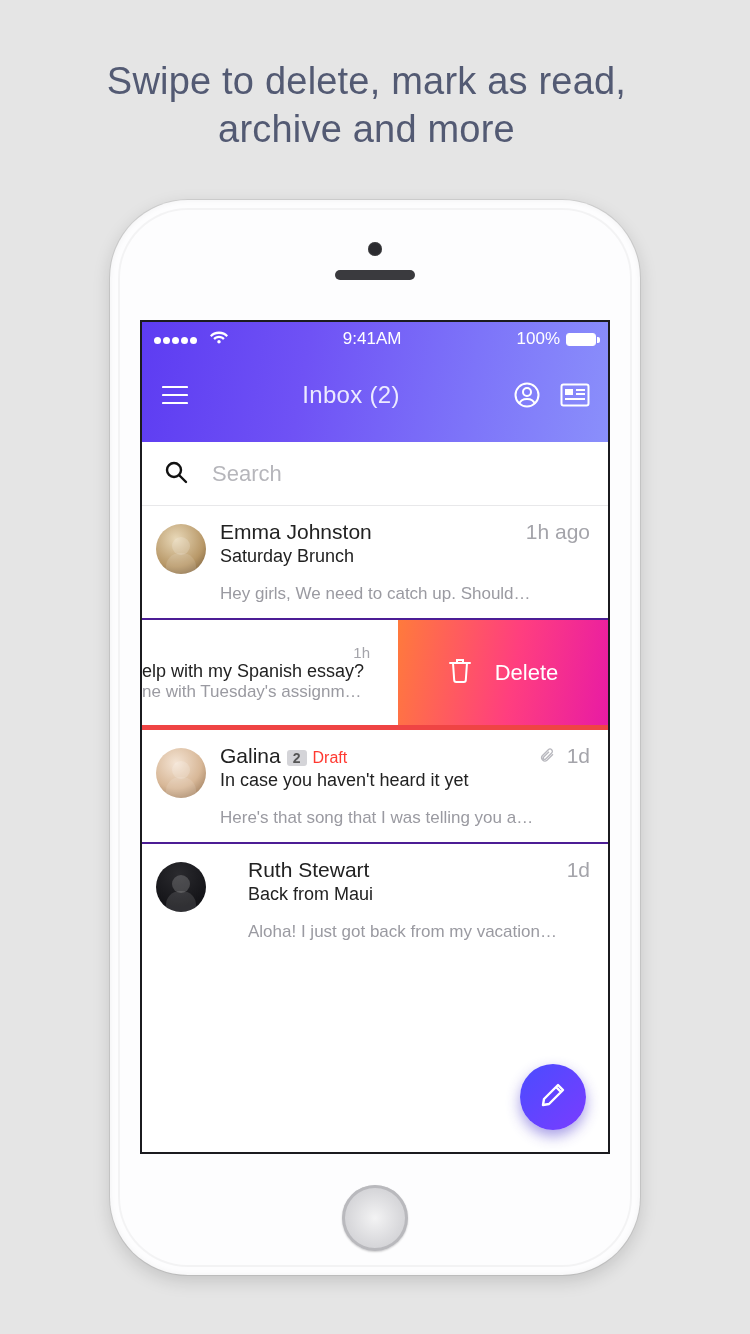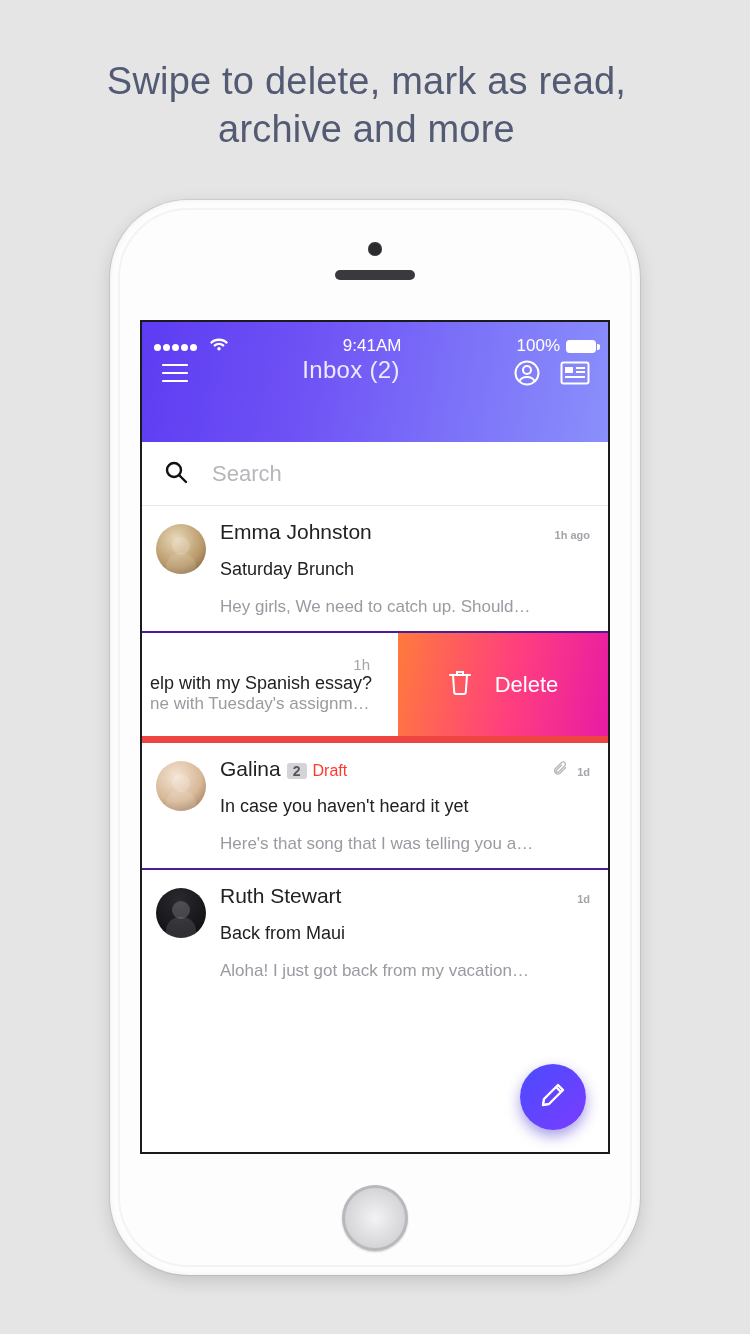--- a/index.html
+++ b/index.html
@@ -80,21 +80,21 @@
   .topbar {
     height:120px;
     background: linear-gradient(100deg,#5d3cf2 0%, #6f52f5 35%, #7d74f9 70%, #8a8ffb 100%);
     color:#fff;
     display:flex;
     flex-direction:column;
   }
   .statusbar {
     height:34px;
     display:flex;
-    align-items:flex-end;
+    align-items:center;
     justify-content:space-between;
     padding:0 12px;
     font-size:17px;
     font-weight:500;
   }
   .statusbar .dots span{
     display:inline-block;width:7px;height:7px;margin-right:2px;border-radius:50%;background:#fff;
   }
   .statusbar .wifi{
     margin-left:6px;
@@ -102,20 +102,21 @@
   .statusbar .right{display:flex;align-items:center;gap:6px;}
   .battery{
     display:inline-block;width:30px;height:13px;border:1.5px solid #fff;border-radius:3px;position:relative;
   }
   .battery::after{content:"";position:absolute;right:-5px;top:3px;width:3px;height:6px;background:#fff;border-radius:0 2px 2px 0;}
   .battery i{display:block;background:#fff;height:100%;width:100%;border-radius:1px;}
 
   .navbar{
     flex:1;
     display:flex;
+    align-items:center;
     padding:0 16px 8px 16px;
   }
   .nav-title{
     flex:1;text-align:center;font-size:24px;font-weight:300;letter-spacing:0.3px;
     color: #eceaff;
   }
   .nav-icon{width:34px;height:34px;display:flex;align-items:center;justify-content:center;}
   .nav-right{display:flex;gap:14px;}
 
   
@@ -149,40 +150,40 @@
   .avatar.group .sub{
     position:absolute;width:26px;height:26px;border-radius:50%;background:#d0c0b0;
     border:2px solid #fff;
   }
   .avatar.group .sub.a{top:-2px;right:-6px;background:#c8a078;}
   .avatar.group .sub.b{bottom:-4px;right:-2px;background:#8a7890;}
   .body{flex:1;min-width:0;}
   .line1{display:flex;align-items:baseline;}
   .sender{font-size:21px;color:#222;}
   .row.unread .sender{font-weight:700;color:#000;}
-  .time{margin-left:auto;font-size:11px;color:#a4a4aa;font-weight:700;}
-  .subject{font-size:18px;color:#222;margin-top:15px;white-space:nowrap;overflow:hidden;text-overflow:ellipsis;}
+  .time{margin-left:auto;font-size:21px;color:#a4a4aa;font-weight:400;}
+  .subject{font-size:18px;color:#222;margin-top:2px;white-space:nowrap;overflow:hidden;text-overflow:ellipsis;}
   .preview{font-size:17px;color:#9a9aa1;margin-top:17px;white-space:nowrap;overflow:hidden;text-overflow:ellipsis;}
   .dot{
     display:inline-block;width:10px;height:10px;border-radius:50%;
     background:#1f8cff;margin-right:8px;vertical-align:middle;
   }
   .count-badge{
     display:inline-block;background:#d4d4d8;color:#555;font-size:14px;font-weight:600;
     padding:0 6px;border-radius:3px;margin:0 6px;vertical-align:middle;
   }
   .draft{color:#ff3830;font-weight:400;}
   .star{
     color:#ffbf10;font-size:22px;position:absolute;right:16px;bottom:14px;
   }
   .clip{color:#b8b8be;margin-right:6px;}
 
   
   .swiped{
-    display:flex;height:110px;border-bottom:7px solid #ef4444;background:#fff;padding-left:8px;
+    display:flex;height:110px;border-bottom:5px solid #ef4444;background:#fff;
   }
   .swiped .left{
     flex:1;padding:14px 14px 14px 0;display:flex;flex-direction:column;justify-content:center;
     overflow:hidden;
   }
   .swiped .left .t{font-size:15px;color:#a4a4aa;text-align:right;padding-right:14px;}
   .swiped .left .s{font-size:18px;color:#222;white-space:nowrap;}
   .swiped .left .p{font-size:17px;color:#9a9aa1;white-space:nowrap;}
   .swiped .action{
     width:210px;
@@ -330,21 +331,21 @@
                   <path fill="none" stroke="#b8b8be" stroke-width="2" d="M21 11l-9 9a5 5 0 01-7-7l9-9a3.5 3.5 0 115 5l-9 9a2 2 0 11-3-3l8-8"></path>
                 </svg>
             </span><span>1d</span>
           </span>
         </div>
         <div class="subject">In case you haven't heard it yet</div>
         <div class="preview">Here's that song that I was telling you a…</div>
       </div>
     </div>
 
-    <div class="row" style="border-bottom:none;">
+    <div class="row" style="border-bottom:none;gap:28px;">
       <div class="avatar av6"></div>
       <div class="body">
         <div class="line1">
           <span class="sender">Ruth Stewart</span>
           <span class="time">1d</span>
         </div>
         <div class="subject">Back from Maui</div>
         <div class="preview">Aloha! I just got back from my vacation…</div>
       </div>
     </div>

